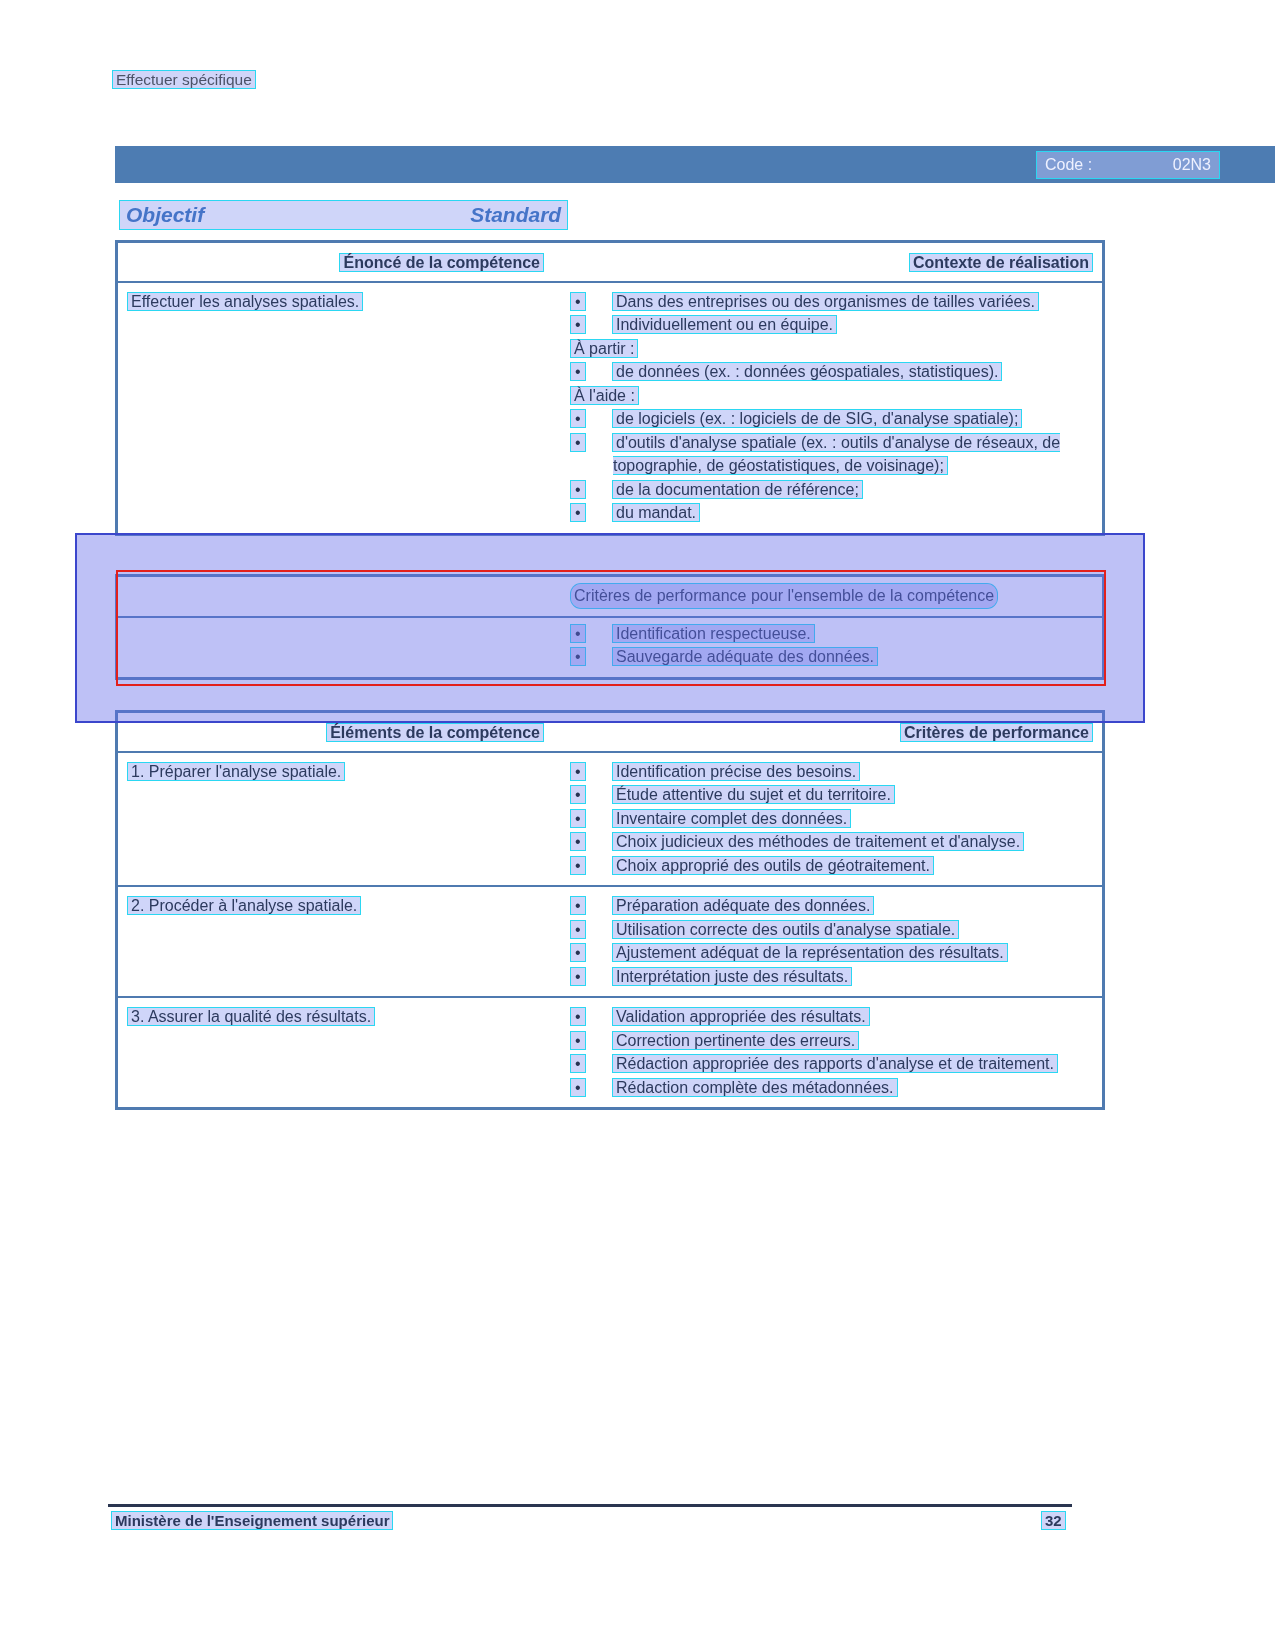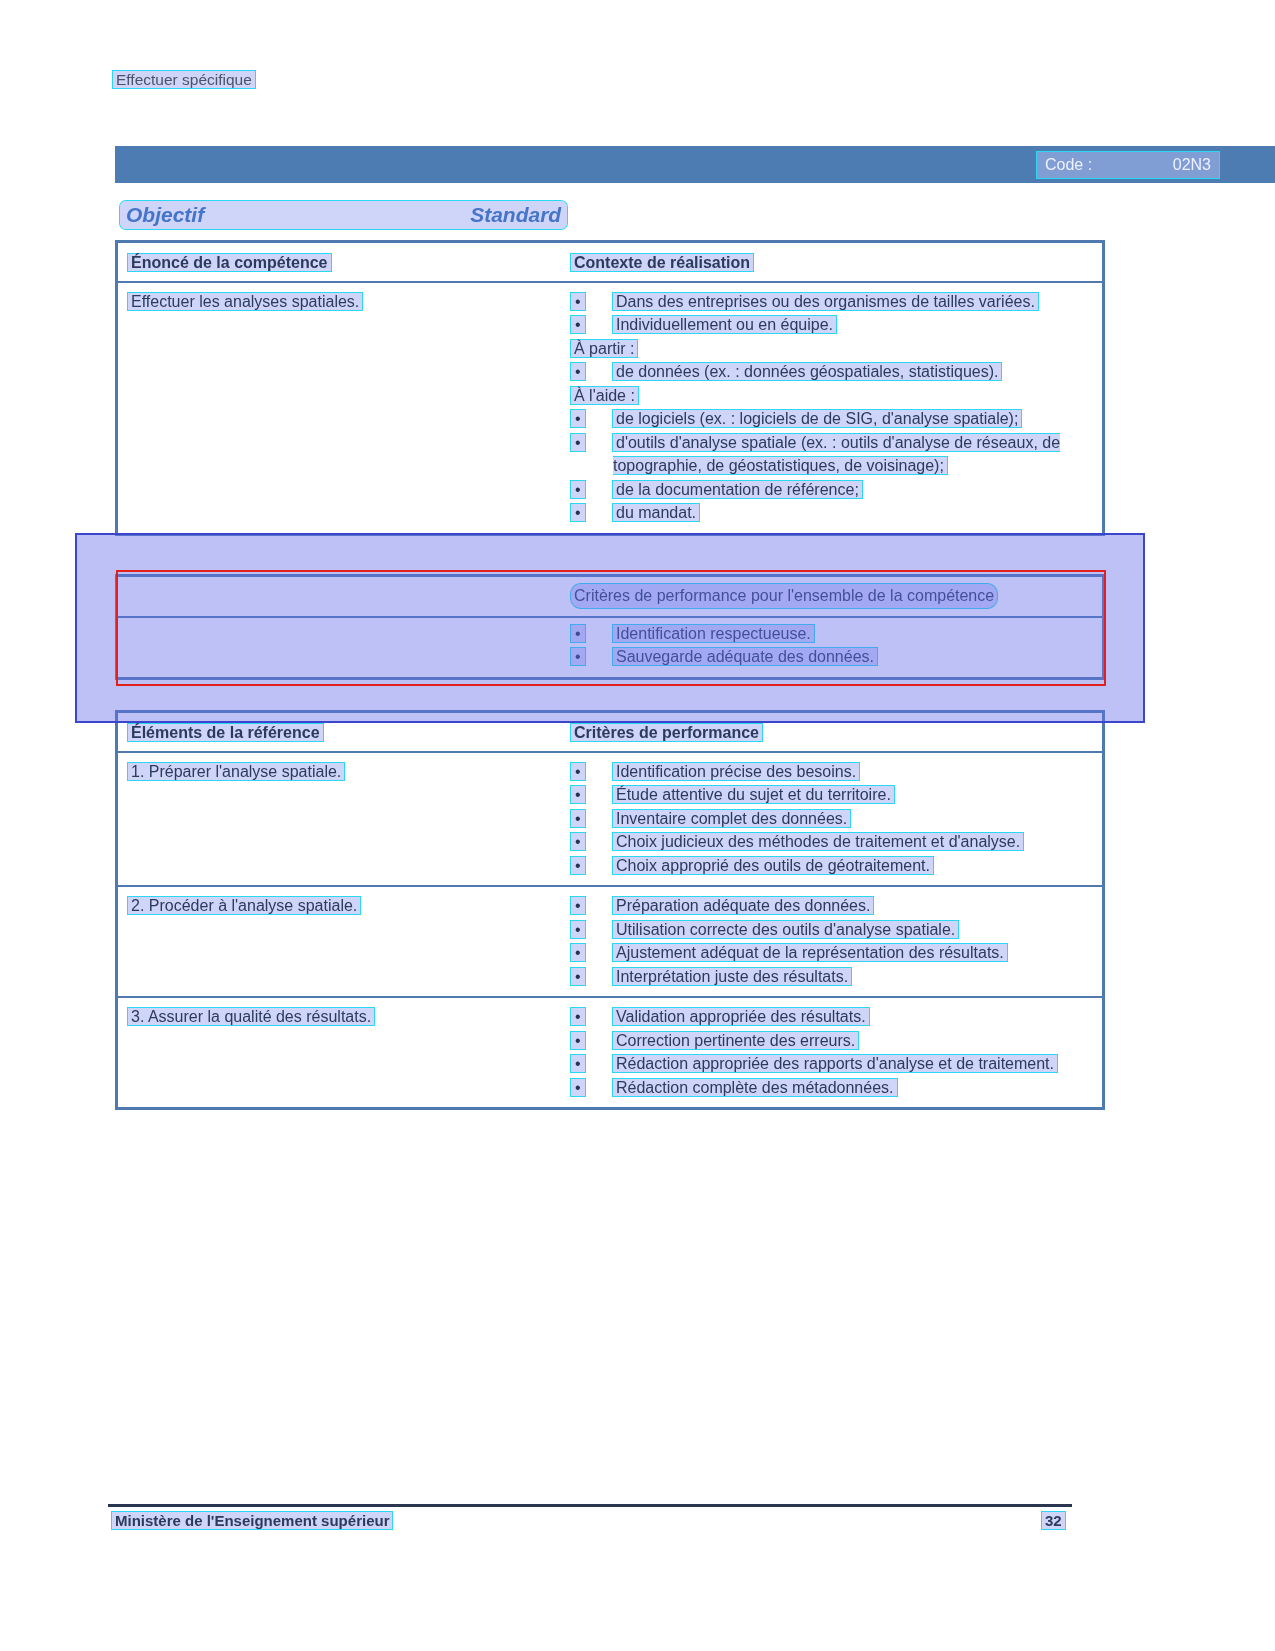--- a/index.html
+++ b/index.html
@@ -20,27 +20,27 @@
   .top-label { position:absolute; left:113px; top:68px; font-size:15.5px; color:#4b5268; }
 
   .code-bar { position:absolute; left:115px; top:146px; width:1168px; height:37px; background:#4d7cb2; }
   .code-wrap {
     position:absolute; right:64px; top:6px; width:182px; display:flex; justify-content:space-between;
     background: rgba(190,198,252,0.45); box-shadow:0 0 0 1px #2bd7f2; padding:1px 8px;
     color:#eef1ff; font-size:16px;
   }
 
   .title-row { position:absolute; left:120px; top:201px; }
-  .title-hl { display:inline-flex; align-items:baseline; padding:2px 6px;border-radius:6px; }
+  .title-hl { display:inline-flex; align-items:baseline; padding:2px 6px; }
   .doc-title { font-weight:bold; font-style:italic; color:#4574c8; font-size:21px; line-height:24px; }
   .title-spacer { display:inline-block; width:266px; }
 
   .tbl { position:absolute; left:115px; width:990px; border:3px solid #4f7ab0; background:transparent; z-index:1; }
   .tbl1 { top:240px; }
-  .thead { display:flex; padding:8px 10px 6px 10px; border-bottom:2px solid #4f7ab0; }
+  .thead { display:flex; padding:8px 10px 6px 10px; border-bottom:2px solid #4f7ab0;text-align:right; }
   .trow  { display:flex; padding:7px 10px 8px 10px; }
   .trow + .trow { border-top:2px solid #4f7ab0; }
   .cell-l { flex:0 0 415px; }
   .cell-r { flex:1; max-width:552px;padding-left:28px; }
 
   .li { display:flex; align-items:flex-start; }
   .b { flex:0 0 42px; }
   .bchar { padding:0 4px; color:#273252; }
   .bchar::before { content:"\2022"; }
   .tw { flex:1; }
@@ -154,21 +154,21 @@
         <div class="li">
             <span class="b"><span class="hl bchar"></span></span>
             <div class="tw"><span class="hl">Sauvegarde adéquate des données.</span></div>
           </div>
       </div>
     </div>
   </div>
 
   <div class="tbl tbl2">
     <div class="thead">
-      <div class="cell-l"><span class="hl bold">Éléments de la référence</span></div>
+      <div class="cell-l"><span class="hl bold">Éléments de la compétence</span></div>
       <div class="cell-r"><span class="hl bold">Critères de performance</span></div>
     </div>
 
     <div class="trow">
       <div class="cell-l"><span class="hl">1.  Préparer l'analyse spatiale.</span></div>
       <div class="cell-r">
         <div class="li">
             <span class="b"><span class="hl bchar"></span></span>
             <div class="tw"><span class="hl">Identification précise des besoins.</span></div>
           </div>

